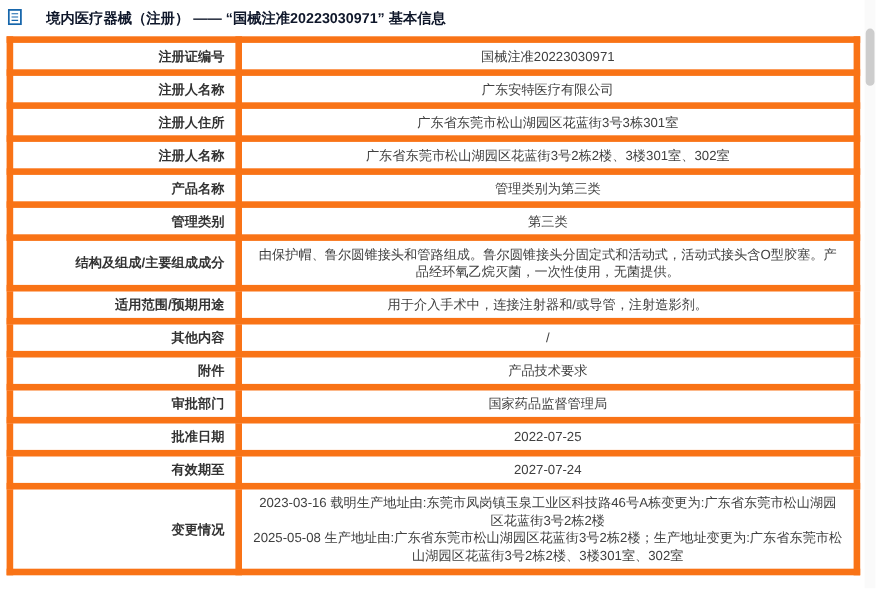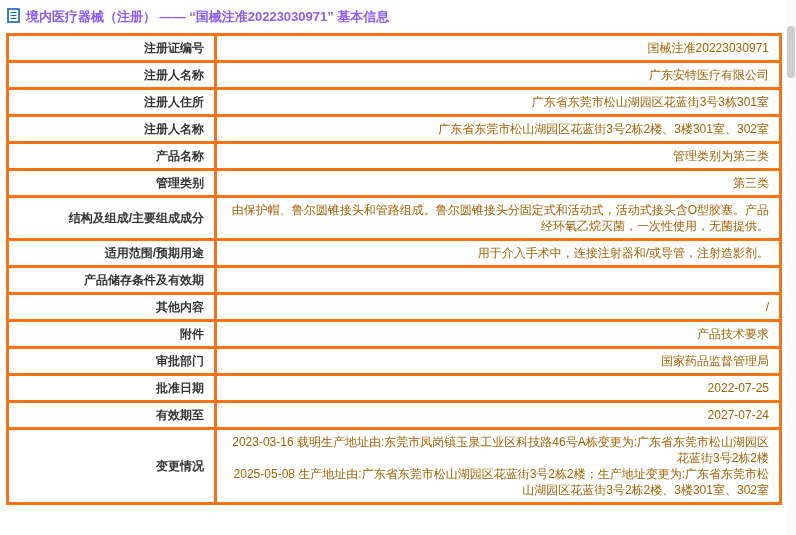--- a/index.html
+++ b/index.html
@@ -5,42 +5,42 @@
   * { box-sizing: border-box; }
   html, body {
     margin: 0; padding: 0;
     width: 796px; height: 535px;
     background: #ffffff;
     font-family: "Liberation Sans", "DejaVu Sans", sans-serif;
     overflow: hidden;
   }
   .page { position: relative; width: 796px; height: 535px; padding: 6px 12px 0 6px; }
   .page-title {
-    display: flex; align-items: flex-end; gap: 6px;
-    color: #8b5cf6; font-weight: bold; font-size: 13px;
+    display: flex; align-items: flex-end; gap: 22px;
+    color: #0f172a; font-weight: bold; font-size: 13px;
     padding: 1px 0 7px 1px; white-space: nowrap;
   }
   .doc-icon { flex: 0 0 auto; display: inline-block; margin-top: 1px; }
   table.info {
     border-collapse: collapse; width: 776px; table-layout: fixed;
     background: #ffffff;
   }
   table.info th, table.info td {
-    border: 3px solid #f97316;
+    border: 6px solid #f97316;
     font-size: 12px; line-height: 16px;
     padding: 4px 10px;
     vertical-align: middle;
   }
   table.info th {
     width: 208px; text-align: right;
     color: #333333; font-weight: bold; background: #ffffff;
     white-space: nowrap;
   }
   table.info td {
-    color: #a16207; text-align: right;
+    color: #404040; text-align: center;
     white-space: pre-line; word-break: break-all;
   }
   .scrollbar-track {
     position: absolute; right: 0; top: 0; width: 10px; height: 535px;
     background: #fafafa;
   }
   .scrollbar-thumb {
     position: absolute; right: 1px; top: 26px; width: 8px; height: 52px;
     background: #cdcdcd; border-radius: 4px;
   }
@@ -90,24 +90,20 @@
       </tr>
       <tr>
         <th>结构及组成/主要组成成分</th>
         <td>由保护帽、鲁尔圆锥接头和管路组成。鲁尔圆锥接头分固定式和活动式，活动式接头含O型胶塞。产品经环氧乙烷灭菌，一次性使用，无菌提供。</td>
       </tr>
       <tr>
         <th>适用范围/预期用途</th>
         <td>用于介入手术中，连接注射器和/或导管，注射造影剂。</td>
       </tr>
       <tr>
-        <th>产品储存条件及有效期</th>
-        <td></td>
-      </tr>
-      <tr>
         <th>其他内容</th>
         <td>/</td>
       </tr>
       <tr>
         <th>附件</th>
         <td>产品技术要求</td>
       </tr>
       <tr>
         <th>审批部门</th>
         <td>国家药品监督管理局</td>

